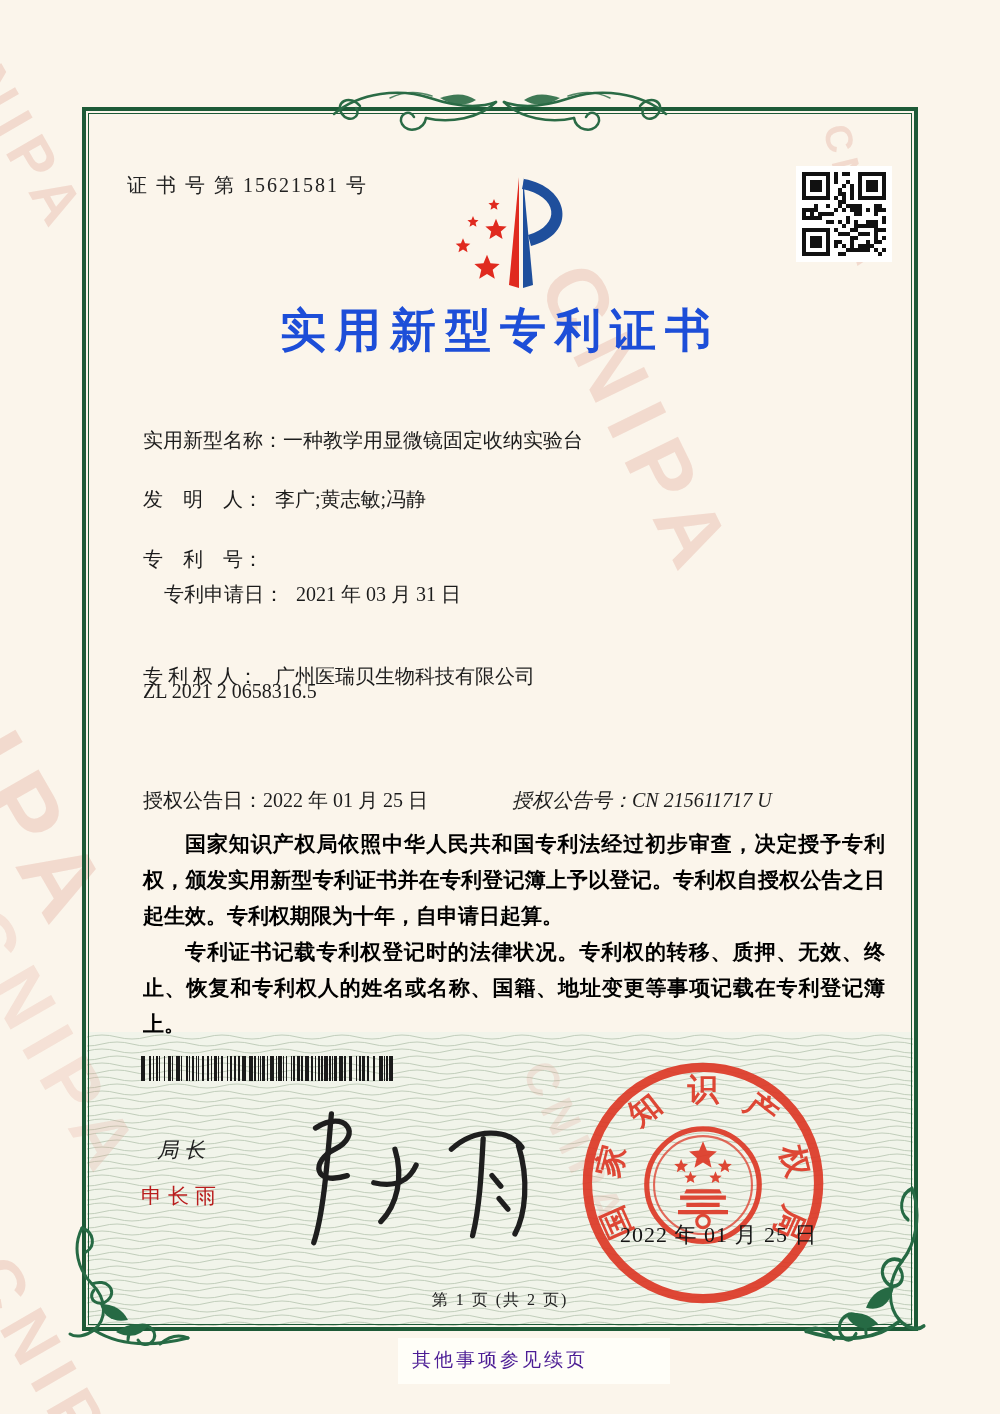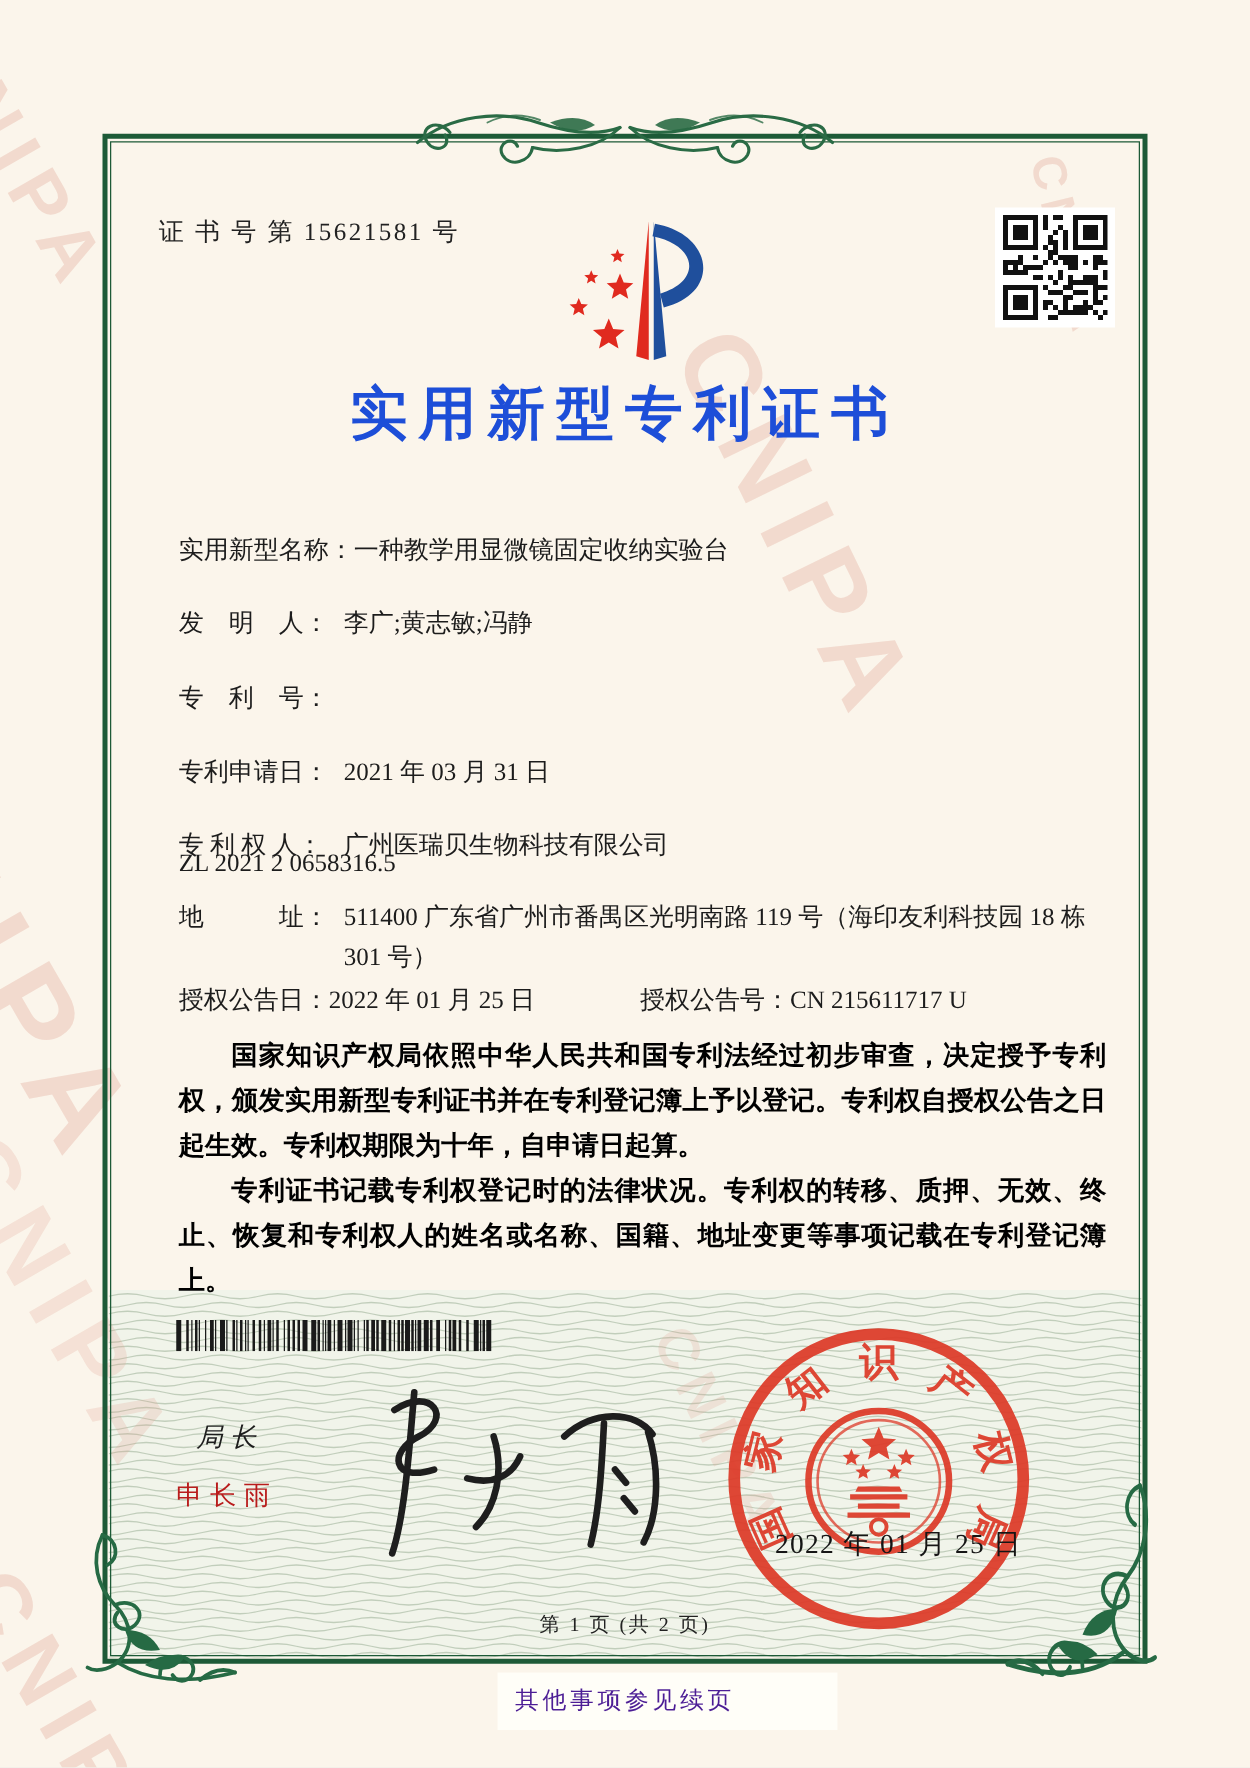--- a/index.html
+++ b/index.html
@@ -20,21 +20,21 @@
   #qr{position:absolute;left:6px;top:6px;}
   #title{position:absolute;left:0;top:300px;width:100%;text-align:center;font-size:46px;font-weight:bold;letter-spacing:9px;color:#1d4ed8;z-index:10;}
   
   .row{position:absolute;left:143px;width:740px;font-size:20px;color:#1c1c1c;z-index:10;display:flex;align-items:flex-start;line-height:32px;}
   .lbl{flex:0 0 132px;white-space:pre;}
   .val{flex:1 1 auto;}
   #row-addr .val{max-width:612px;}
   #row-grant{display:block;}
   .grant-group{position:absolute;top:0;white-space:nowrap;}
   #grant-date{left:0;}
-  #grant-no{left:369px;}
+  #grant-no{left:369px;font-style:italic;}
   
   #paras{position:absolute;left:143px;top:826px;width:742px;z-index:10;}
   #paras p{margin:0;font-size:21px;line-height:36px;color:#000000;text-indent:2em;text-align:justify;font-weight:bold;}
   
   #barcode{position:absolute;left:140px;top:1056px;z-index:10;}
   #sig-title{position:absolute;left:157px;top:1136px;font-size:21px;letter-spacing:6px;color:#1c1c1c;z-index:10;font-style:italic;}
   #sig-name{position:absolute;left:141px;top:1182px;font-size:21px;letter-spacing:6px;color:#b91c1c;z-index:10;}
   #signature{position:absolute;left:252px;top:1098px;z-index:10;}
   #seal{position:absolute;left:578px;top:1058px;z-index:12;opacity:.93;}
   #seal-date{position:absolute;left:620px;top:1220px;font-size:22px;letter-spacing:1px;color:#151515;z-index:13;}
@@ -380,31 +380,27 @@
     <span class="val">一种教学用显微镜固定收纳实验台</span>
   </div>
   <div class="row" style="top:483px;">
     <span class="lbl">发　明　人：</span>
     <span class="val">李广;黄志敏;冯静</span>
   </div>
   <div class="row" style="top:543px;flex-direction:column;">
     <span class="lbl">专　利　号：</span>
     <span class="val">ZL 2021 2 0658316.5</span>
   </div>
-  <div class="row" style="top:602px;">
+  <div class="row" style="top:578px;margin-left:21px;">
     <span class="lbl">专利申请日：</span>
     <span class="val">2021 年 03 月 31 日</span>
   </div>
   <div class="row" style="top:660px;">
     <span class="lbl">专 利 权 人：</span>
     <span class="val">广州医瑞贝生物科技有限公司</span>
-  </div>
-  <div class="row" id="row-addr" style="top:718px;">
-    <span class="lbl">地　　　址：</span>
-    <span class="val">511400 广东省广州市番禺区光明南路 119 号（海印友利科技园 18 栋 301 号）</span>
   </div>
   <div class="row" id="row-grant" style="top:784px;height:32px;">
     <span class="grant-group" id="grant-date">
       <span>授权公告日：</span><span>2022 年 01 月 25 日</span>
     </span>
     <span class="grant-group" id="grant-no">
       <span>授权公告号：</span><span>CN 215611717 U</span>
     </span>
   </div>
 

